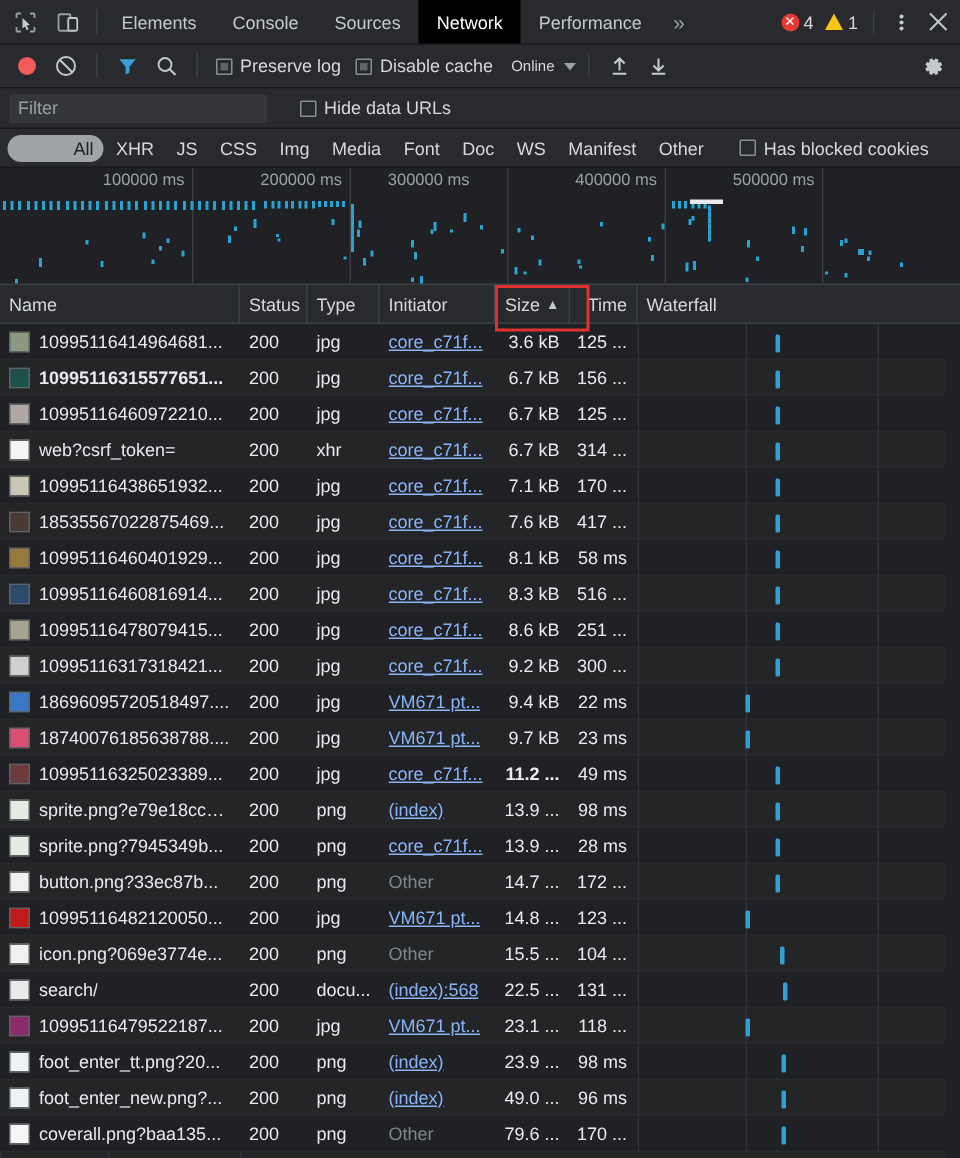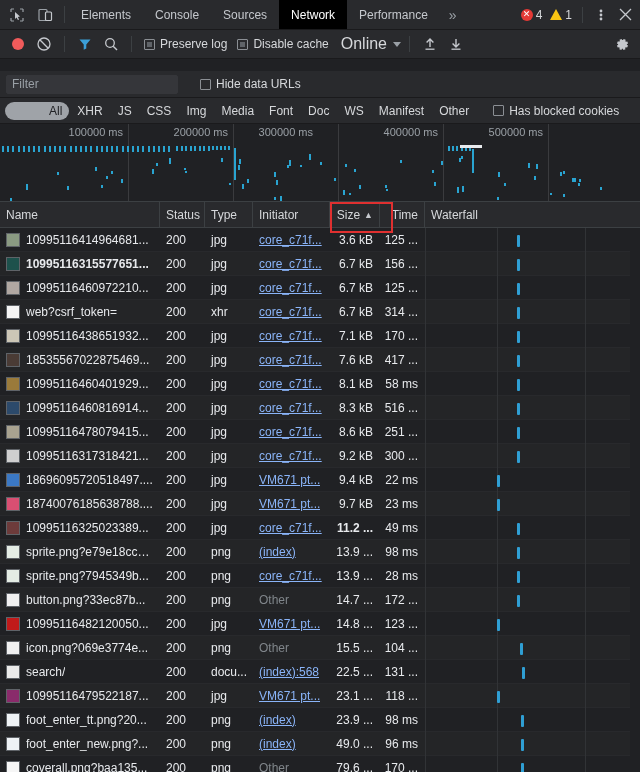--- a/index.html
+++ b/index.html
@@ -119,42 +119,41 @@
     background: transparent;
     position: relative;
   }
   .chk.inner::after {
     content: ""; position: absolute;
     left: 2px; top: 2px; right: 2px; bottom: 2px;
     background: #5f6368;
   }
   .throttle {
     display: flex; align-items: center;
-    font-size: 16px; color: #d6d8db;
+    font-size: 10px; color: #d6d8db;
     cursor: pointer;
     margin-left: 6px;
   }
   .throttle .cap { padding-right: 22px; }
   .caret-dn {
     width: 0; height: 0;
     border-left: 4px solid transparent;
     border-right: 4px solid transparent;
     border-top: 5px solid #9aa0a6;
     margin-left: -16px;
   }
   .spacer { flex: 1; }
 
   
   .filterbar {
     height: 27px; min-height: 27px;
     background: #292a2d;
     display: flex; align-items: center;
     padding: 0 6px;
     border-bottom: 1px solid #1a1a1c;
-    margin-top: 12px;
   }
   .filter-input {
     width: 172px; height: 19px;
     background: #35363a;
     border: 1px solid #35363a;
     border-radius: 2px;
     color: #d6d8db;
     font-size: 12px;
     font-family: "Liberation Sans", sans-serif;
     padding: 0 5px;

